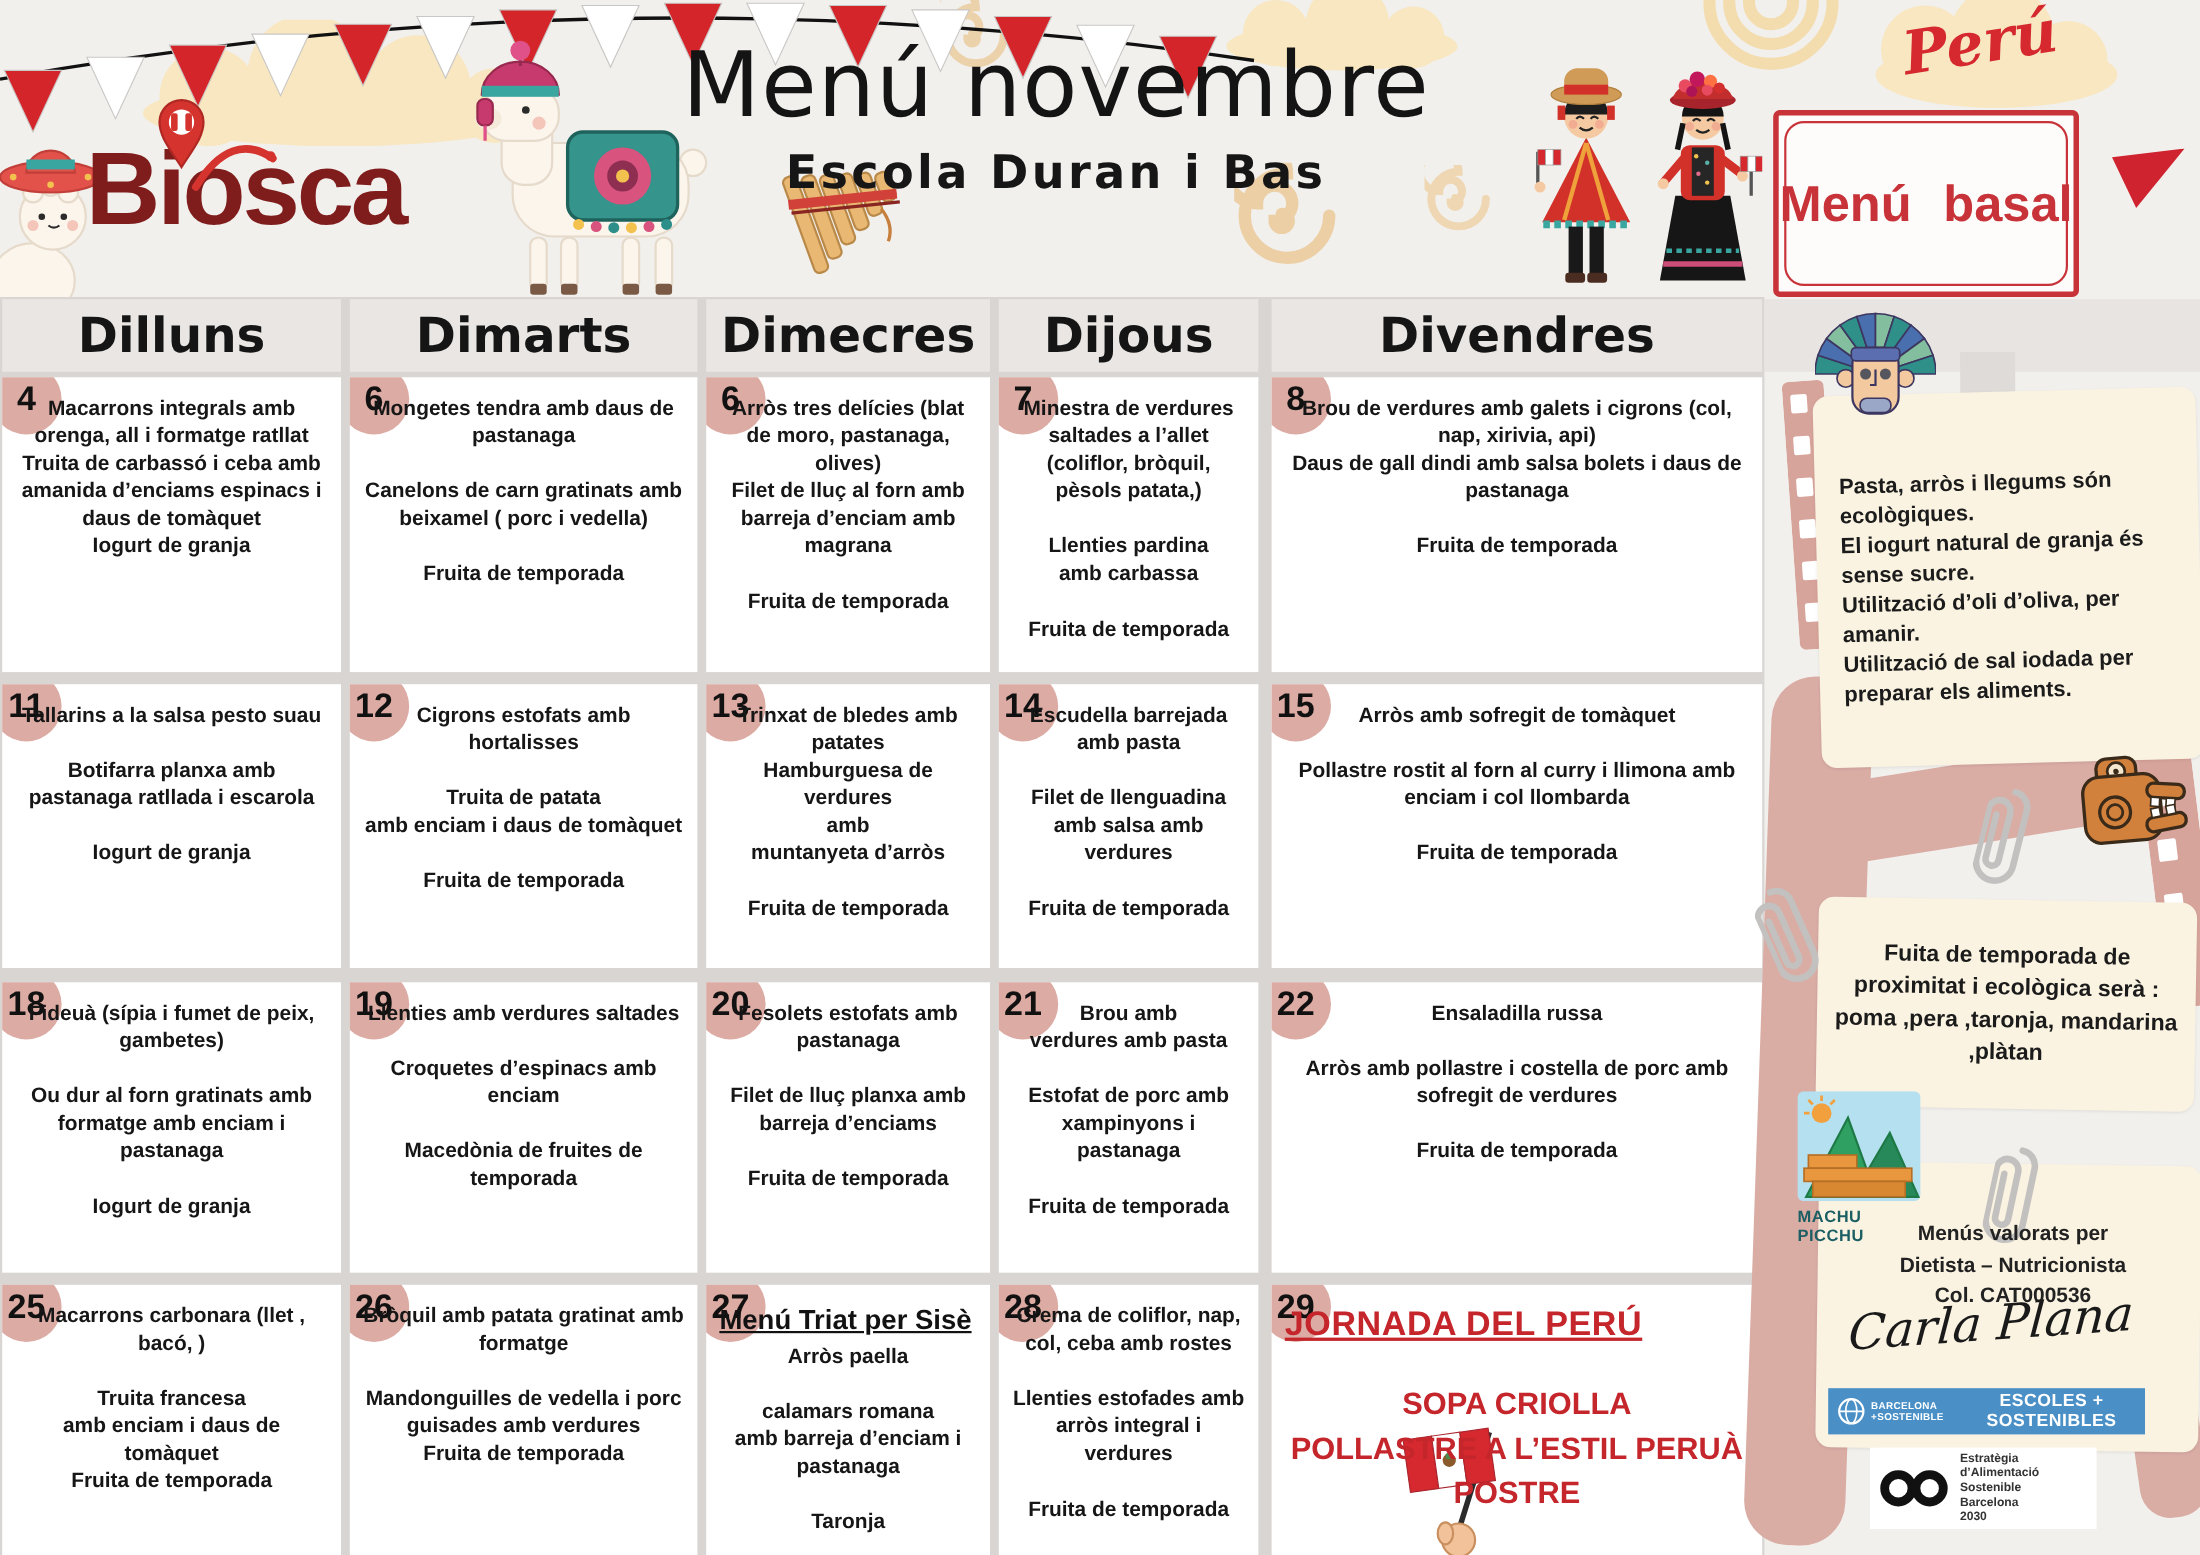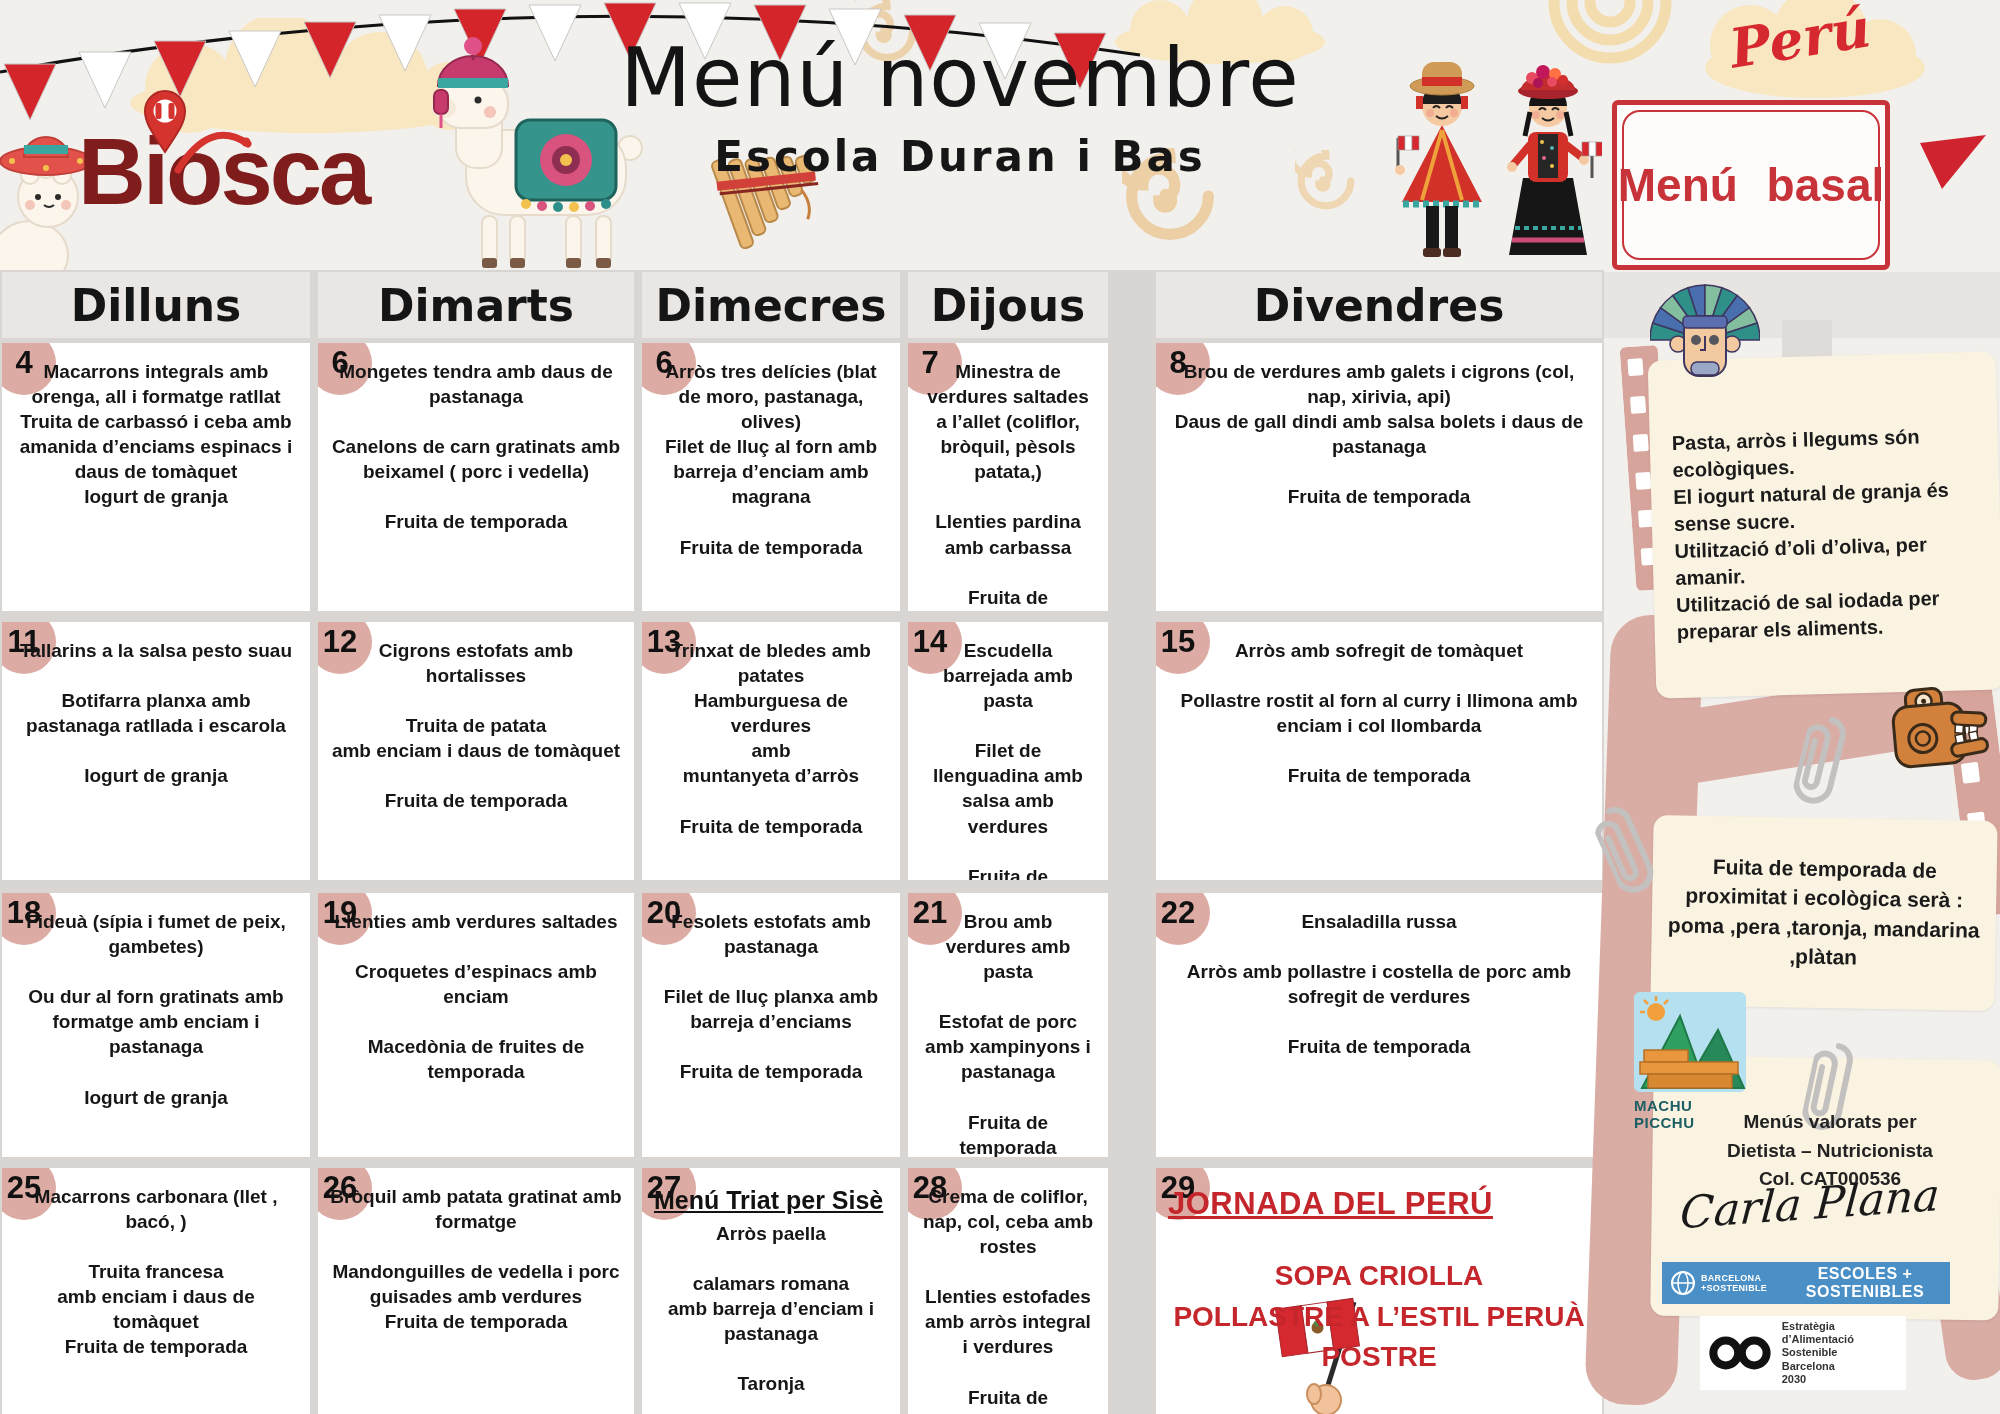--- a/index.html
+++ b/index.html
@@ -21,21 +21,21 @@
   #badge-label{font-size:46px;font-weight:700;color:#c8333a;word-spacing:16px;}
 
   .cloud{position:absolute;}
   .swirl{position:absolute;}
 
   
   #cal-bg{left:0;top:270px;width:1604px;height:1144px;background:#d8d5d2;}
   .day-h{position:absolute;top:272px;height:66px;background:#e9e6e3;display:flex;align-items:center;
          justify-content:center;font-family:"DejaVu Sans",sans-serif;font-size:44px;font-weight:700;color:#151515;}
   .c1{left:2px;width:308px;} .c2{left:318px;width:316px;} .c3{left:642px;width:258px;}
-  .c4{left:908px;width:200px;} .c5{left:1156px;width:446px;}
+  .c4{left:908px;width:236px;} .c5{left:1156px;width:446px;}
   .r1{top:343px;height:268px;} .r2{top:622px;height:258px;} .r3{top:893px;height:264px;} .r4{top:1168px;height:246px;}
   .cell{position:absolute;background:#ffffff;box-sizing:border-box;padding:16px 12px 6px;overflow:hidden;}
   .menu{position:relative;z-index:2;white-space:pre-line;text-align:center;font-size:19px;line-height:1.32;
         font-weight:700;color:#161616;}
   .date-badge{position:absolute;left:-10px;top:-12px;width:64px;height:64px;border-radius:50%;background:#dcaba3;
               z-index:1;display:flex;align-items:center;justify-content:center;font-size:31px;font-weight:700;color:#111;}
   .cell-title{position:relative;z-index:2;text-align:left;font-size:25px;font-weight:700;color:#121212;
               text-decoration:underline;margin:2px 0 6px;}
   #cell-29 .cell-title{color:#c4262b;font-size:31px;letter-spacing:.5px;text-decoration-thickness:3px;}
   #cell-29 .menu{color:#c4262b;font-size:28px;line-height:1.45;font-weight:700;margin-top:34px;}

